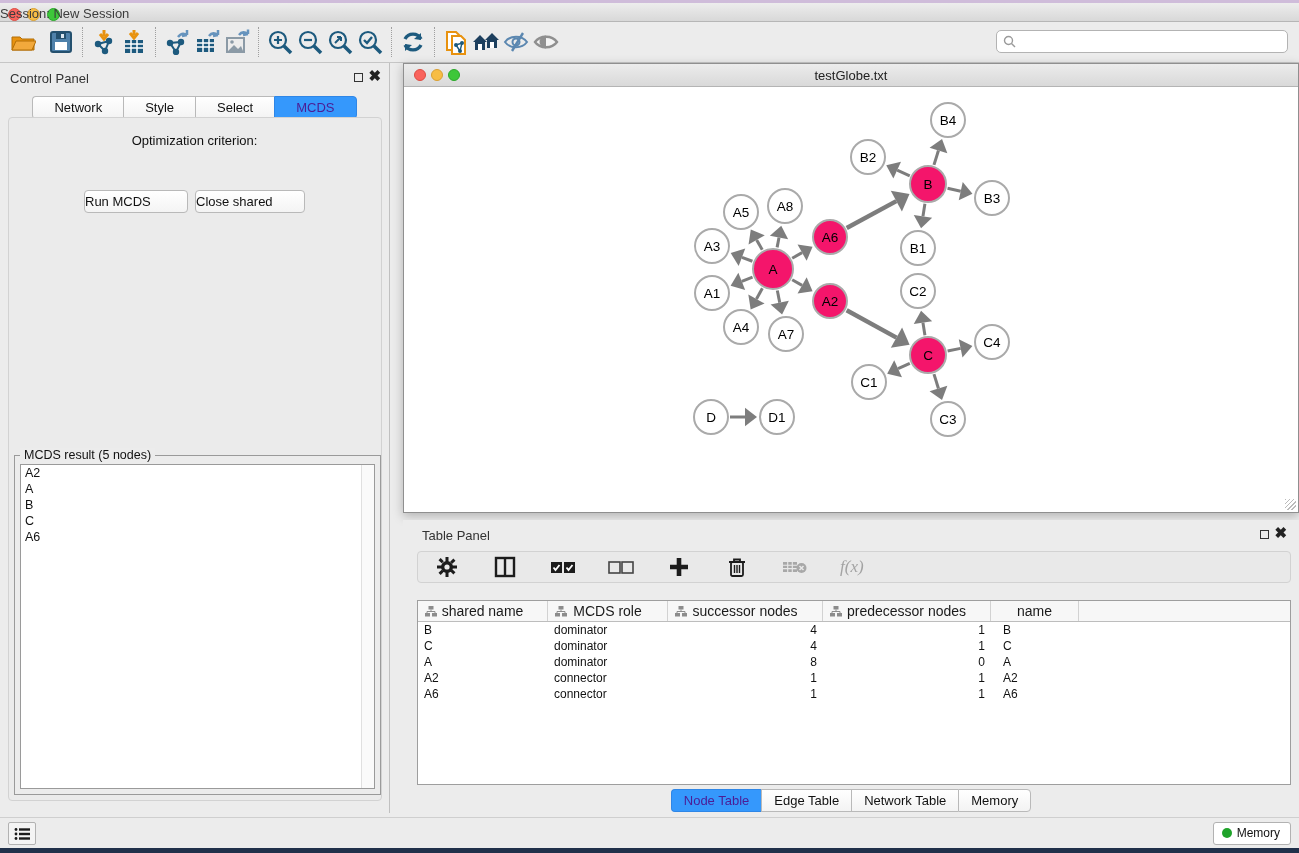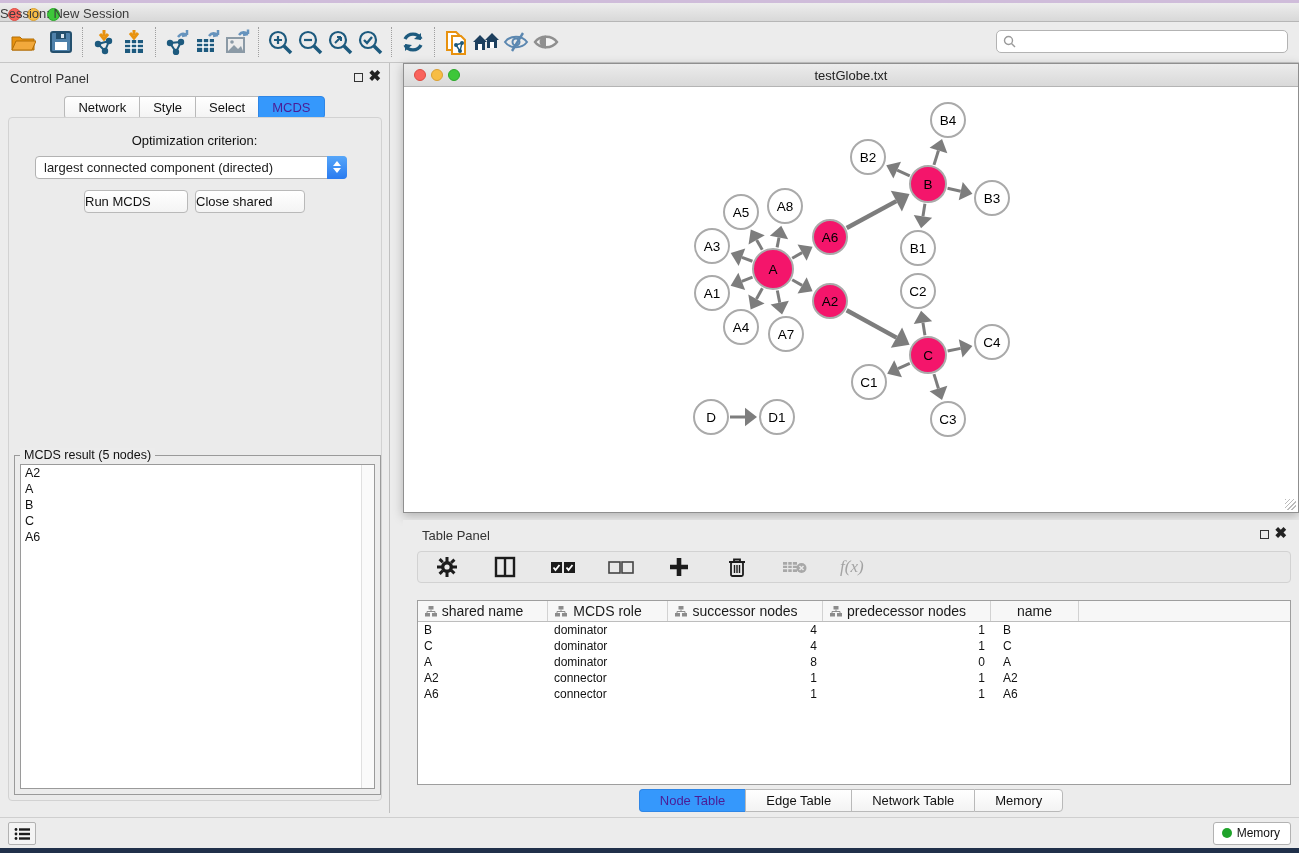--- a/index.html
+++ b/index.html
@@ -28,21 +28,21 @@
   
   .control-panel { position:absolute; left:0; top:63px; width:390px; height:750px;
     background:#ececec; border-right:1px solid #c0c0c0; }
   .panel-head { position:relative; height:30px; }
   .panel-title { position:absolute; left:10px; top:8px; font-size:13px; color:#333; }
   .panel-float { position:absolute; top:10px; width:9px; height:9px; border:1.5px solid #333; }
   .panel-close { position:absolute; top:5px; font-size:15px; font-weight:bold; color:#222; line-height:16px; }
   .cp-float { right:26px; } .cp-close { right:8px; }
 
   .cp-tabs { position:absolute; left:0; top:33px; width:100%; display:flex; justify-content:center; }
-  .tab { font-size:13px; padding:3px 13px; background:linear-gradient(#ffffff,#f3f3f3);
+  .tab { font-size:13px; padding:3px 21px; background:linear-gradient(#ffffff,#f3f3f3);
     border:1px solid #b9b9b9; border-right:none; color:#111; }
   .tab:first-child { border-radius:4px 0 0 4px; }
   .tab:last-child { border-right:1px solid #b9b9b9; border-radius:0 4px 4px 0; }
   .tab.selected { background:#3598fc; color:#4c1d95; border-color:#2f86e6; }
 
   .cp-content { position:absolute; left:8px; top:54px; width:374px; height:684px;
     border:1px solid #d2d2d2; border-radius:4px; background:#ebebeb; }
   .opt-label { position:absolute; left:0; top:70px; width:100%; text-align:center; font-size:13px; color:#101010; }
   .cp-dropdown { position:absolute; left:35px; top:93px; width:312px; height:23px; background:#fff;
     border:1px solid #b2b2b2; border-radius:4px; font-size:13px; display:flex; align-items:center; }
@@ -90,21 +90,21 @@
   .nt-header { display:flex; height:21px; background:#f7f7f7; border-bottom:1px solid #bdbdbd; }
   .nt-hcell { position:relative; height:100%; border-right:1px solid #d2d2d2; font-size:14px; color:#1a1a1a;
     display:flex; align-items:center; justify-content:center; }
   .nt-hcell .sitemap { position:absolute; left:7px; top:5px; }
   .nt-row { display:flex; height:16px; font-size:12px; color:#111; }
   .nt-cell { height:100%; line-height:16px; white-space:nowrap; overflow:hidden; }
   .c0 { width:130px; } .c1 { width:120px; } .c2 { width:155px; } .c3 { width:168px; } .c4 { width:88px; }
   .al { padding-left:6px; text-align:left; } .ar { padding-right:6px; text-align:right; } .an { padding-left:12px; text-align:left; }
 
   .tp-tabs { position:absolute; left:0; top:269px; width:100%; display:flex; justify-content:center; }
-  .tp-tabs .tab { padding:3px 20px; }
+  .tp-tabs .tab { padding:3px 12px; }
 
   
   .status-bar { position:absolute; left:0; top:817px; width:100%; height:31px;
     background:#ececec; border-top:1px solid #cfcfcf; }
   .list-btn { position:absolute; left:8px; top:4px; width:28px; height:23px; background:#f4f4f4;
     border:1px solid #b2b2b2; border-radius:2px; display:flex; align-items:center; justify-content:center; }
   .memory-btn { position:absolute; right:8px; top:4px; height:23px; padding:0 10px 0 8px; background:#fff;
     border:1px solid #b2b2b2; border-radius:3px; font-size:12px; line-height:21px; color:#111; }
   .mem-dot { display:inline-block; width:10px; height:10px; border-radius:50%; background:#1fa32a;
     margin-right:5px; vertical-align:-1px; }
@@ -268,27 +268,20 @@
     <span class="panel-close cp-close">✖</span>
   </div>
   <div class="cp-tabs" id="cp-tabs">
       <div class="tab">Network</div>
       <div class="tab">Style</div>
       <div class="tab">Select</div>
       <div class="tab selected">MCDS</div>
     </div>
   <div class="cp-content"></div>
   <div class="opt-label">Optimization criterion:</div>
-  <div class="cp-dropdown">
-    <span class="dd-text">largest connected component (directed)</span>
-    <span class="dd-stepper">
-        <i class="dd-up"></i>
-        <i class="dd-down"></i>
-      </span>
-  </div>
   <div class="cp-btn btn-run">Run MCDS</div>
   <div class="cp-btn btn-close">Close shared</div>
   <div class="mcds-fieldset">
     <span class="mcds-legend">MCDS result (5 nodes)</span>
     <div class="mcds-list" id="mcds-list">
       <div class="mcds-scroll"></div>
     <div class="mcds-item">A2</div>
         <div class="mcds-item">A</div>
         <div class="mcds-item">B</div>
         <div class="mcds-item">C</div>

